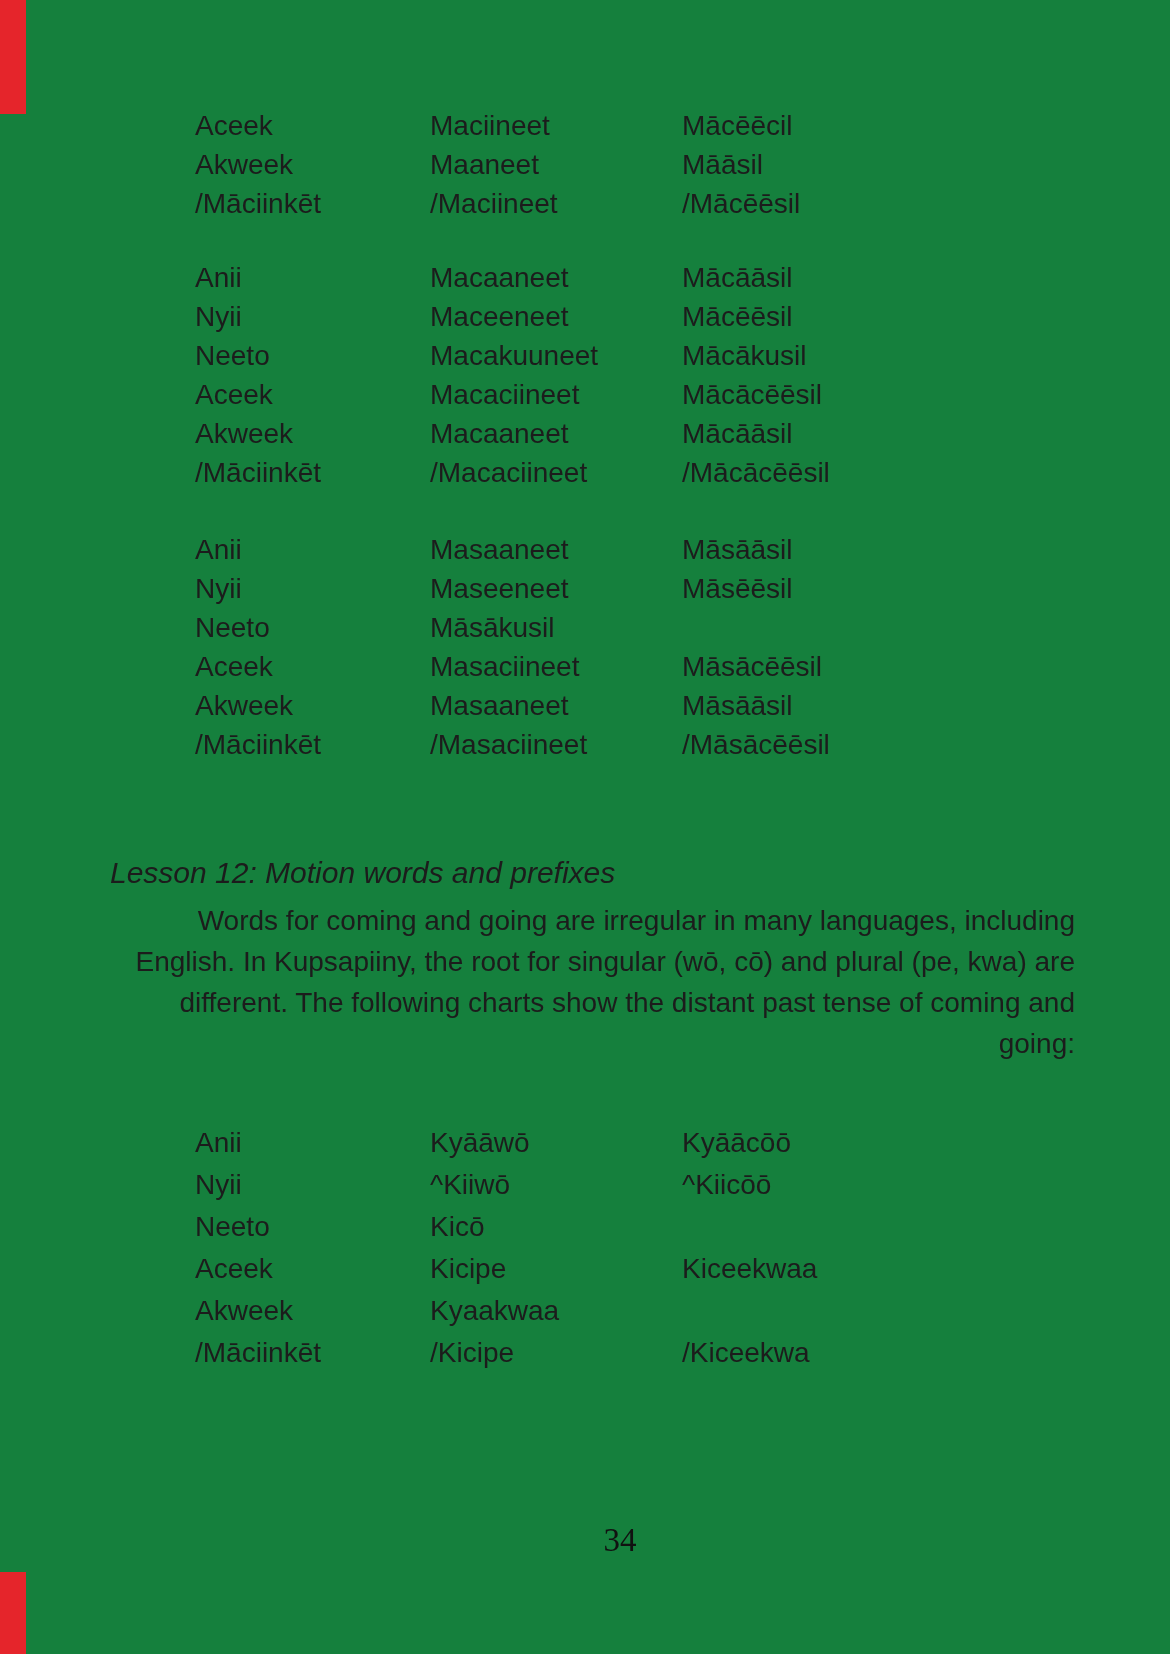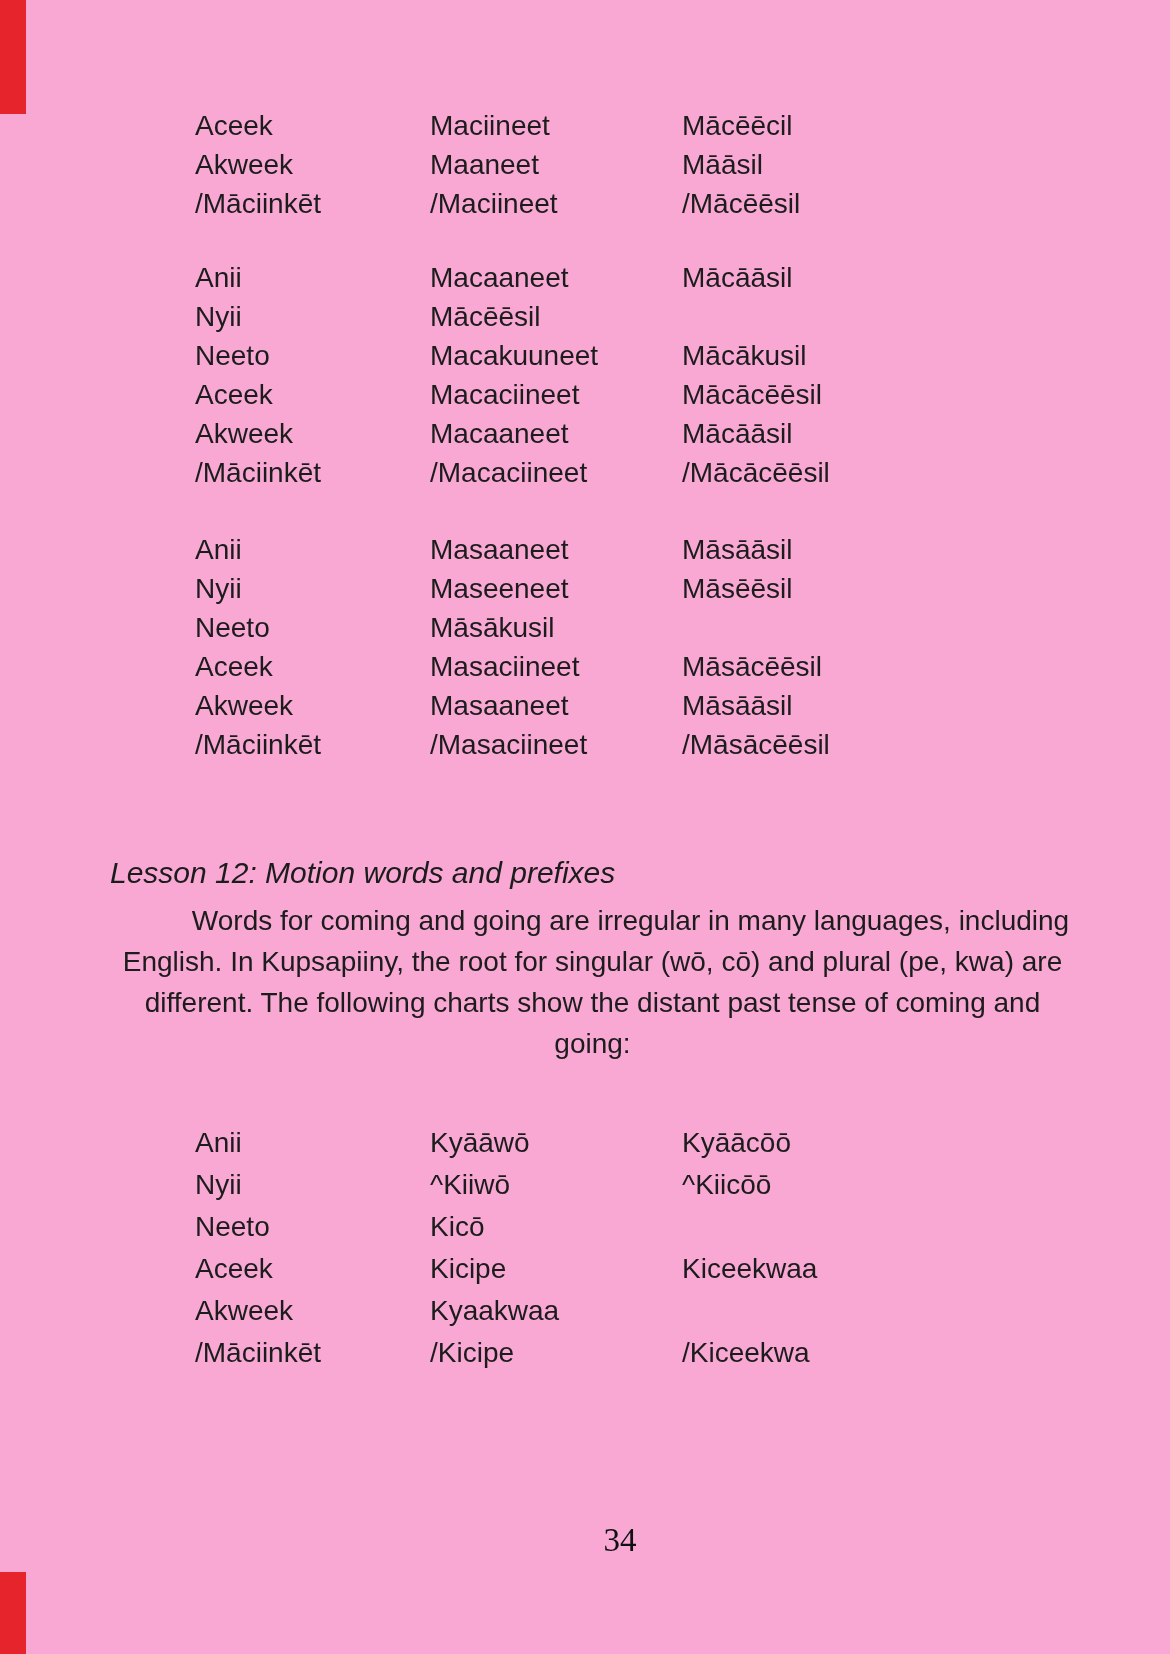--- a/index.html
+++ b/index.html
@@ -4,21 +4,21 @@
 <style>
   html, body {
     margin: 0;
     padding: 0;
     background: #ffffff;
   }
   .page {
     position: relative;
     width: 1170px;
     height: 1654px;
-    background: #f9a8d4;
+    background: #15803d;
     overflow: hidden;
     font-family: "Liberation Sans", sans-serif;
     color: #1c1c1c;
   }
   .scan-bar {
     position: absolute;
     left: 0;
     width: 26px;
     background: #e5252b;
   }
@@ -52,21 +52,21 @@
   }
   .lesson-paragraph {
     position: absolute;
     left: 110px;
     top: 900px;
     width: 965px;
     margin: 0;
     font-size: 28px;
     line-height: 41px;
     text-indent: 76px;
-    text-align: center;
+    text-align: right;
   }
   .page-number {
     position: absolute;
     top: 1522px;
     left: 35px;
     width: 1170px;
     text-align: center;
     font-family: "Liberation Serif", serif;
     font-size: 33px;
     color: #111111;
@@ -99,20 +99,21 @@
     </div>
 
   <div class="vtable" style="top:258px">
       <div class="trow">
         <div class="tcell">Anii</div>
         <div class="tcell">Macaaneet</div>
         <div class="tcell">Mācāāsil</div>
       </div>
       <div class="trow">
         <div class="tcell">Nyii</div>
+        <div class="tcell">Maceeneet</div>
         <div class="tcell">Mācēēsil</div>
       </div>
       <div class="trow">
         <div class="tcell">Neeto</div>
         <div class="tcell">Macakuuneet</div>
         <div class="tcell">Mācākusil</div>
       </div>
       <div class="trow">
         <div class="tcell">Aceek</div>
         <div class="tcell">Macaciineet</div>

